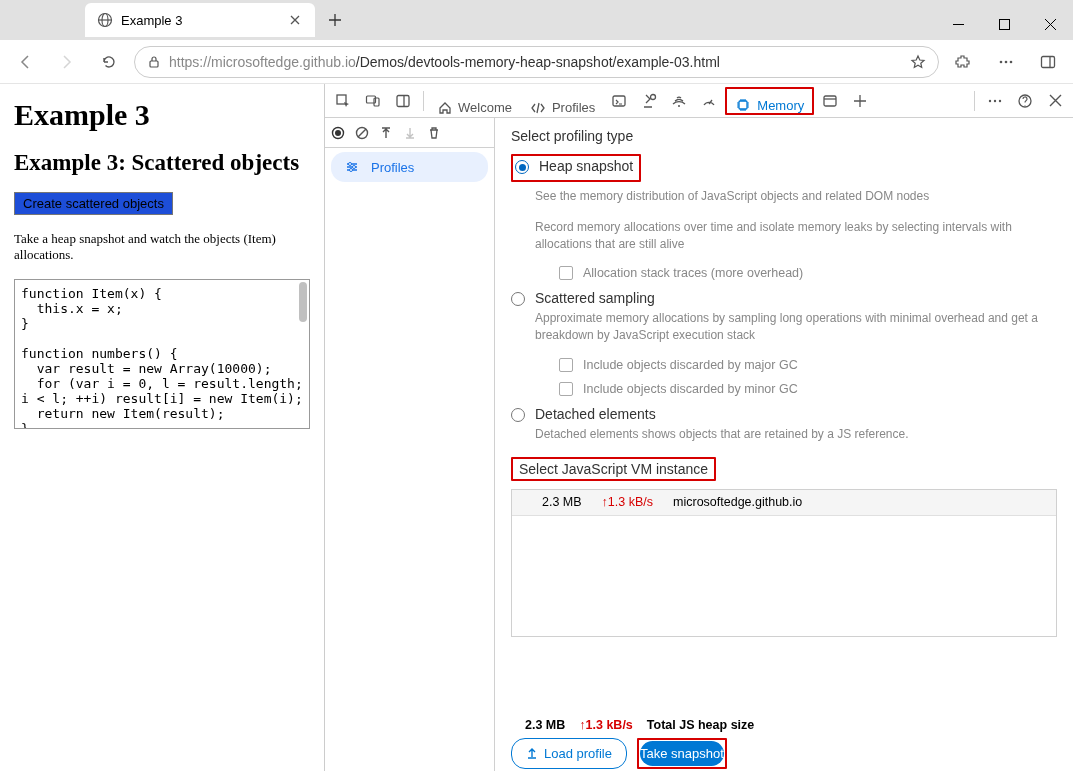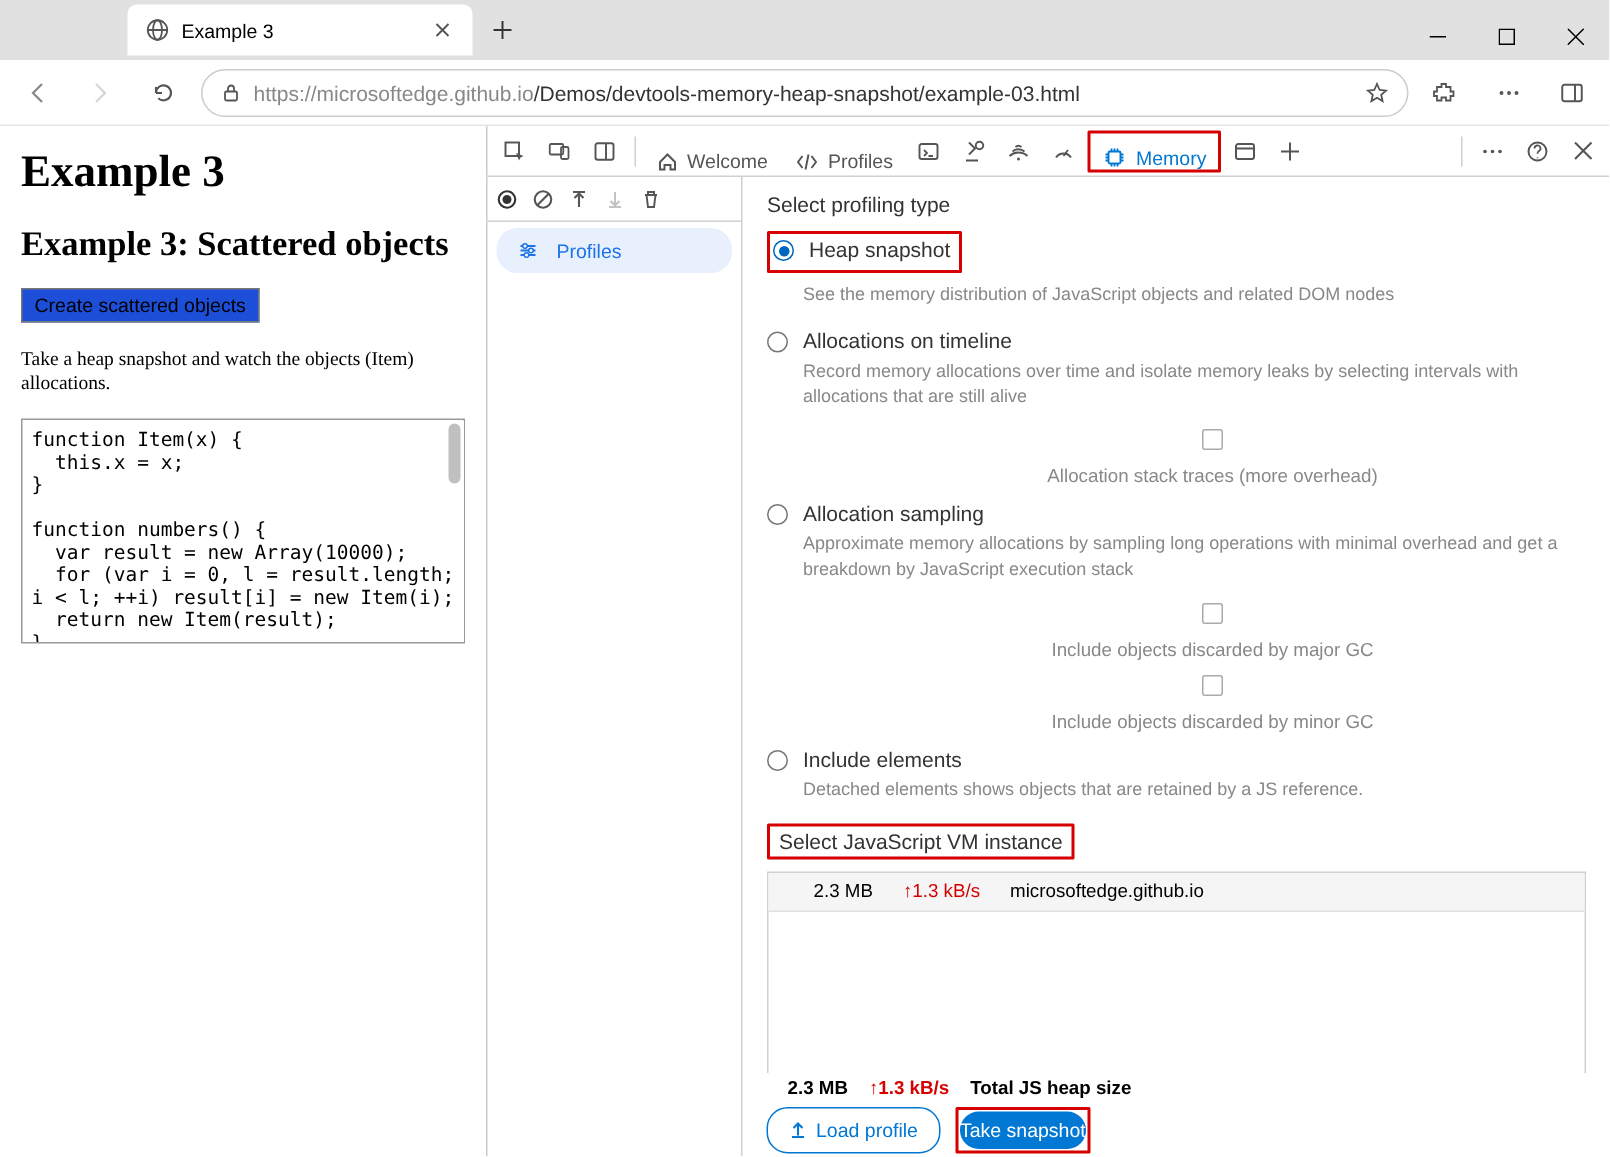--- a/index.html
+++ b/index.html
@@ -37,21 +37,21 @@
 .dt-sidebar-item { height: 30px; display: flex; align-items: center; padding: 0 14px; gap: 12px; color: #1a73e8; background: #e8f0fe; border-radius: 14px; margin: 4px 6px; text-align: right; }
 .dt-main { flex: 1; display: flex; flex-direction: column; padding: 0; overflow: hidden; }
 .dt-scroll { flex: 1; overflow: auto; padding: 6px 16px 0 16px; }
 .section-title { font-size: 14px; color: #333; margin: 4px 0 10px 0; }
 .radio-row { display: flex; align-items: flex-start; gap: 10px; margin-bottom: 4px; }
 .radio { width: 14px; height: 14px; border: 1.5px solid #767676; border-radius: 50%; margin-top: 2px; flex-shrink: 0; position: relative; }
 .radio.checked { border-color: #0067c0; }
 .radio.checked::after { content: ""; position: absolute; inset: 2.5px; background: #0067c0; border-radius: 50%; }
 .radio-label { font-size: 14px; color: #333; }
 .radio-desc { font-size: 12px; color: #888; margin: 4px 0 14px 24px; max-width: 510px; line-height: 1.4; }
-.checkbox-row { display: flex; align-items: center; gap: 10px; margin: 10px 0 10px 48px; flex-direction: column; }
+.checkbox-row { display: flex; align-items: flex-start; gap: 10px; margin: 10px 0 10px 48px; }
 .checkbox { width: 14px; height: 14px; border: 1.5px solid #aaa; border-radius: 2px; }
 .checkbox-label { font-size: 12.5px; color: #888; }
 .vm-table { border: 1px solid #d0d0d0; margin-top: 8px; height: 148px; }
 .vm-row { height: 26px; background: #f5f5f5; border-bottom: 1px solid #e0e0e0; display: flex; align-items: center; padding: 0 30px; gap: 20px; font-size: 12.5px; }
 .rate-up { color: #d60000; }
 .dt-footer { height: 56px; border-top: 0px solid #d0d0d0; padding: 0 16px; display: flex; flex-direction: column; justify-content: center; gap: 6px; }
 .footer-stats { display: flex; gap: 14px; font-size: 12.5px; padding-left: 14px; }
 .footer-stats b { font-weight: 600; }
 .footer-btns { display: flex; gap: 10px; padding-left: 0; }
 .btn-outline { border: 1.5px solid #0078d4; color: #0078d4; background: #fff; border-radius: 14px; padding: 4px 14px; font-size: 13px; display: flex; align-items: center; gap: 6px; }
@@ -327,47 +327,43 @@
           <div class="section-title">Select profiling type</div>
 
           <div class="hl-red" style="display:inline-block;padding:2px 6px 2px 2px;margin-bottom:2px">
             <div class="radio-row">
               <div class="radio checked"></div>
               <div class="radio-label">Heap snapshot</div>
             </div>
           </div>
           <div class="radio-desc">See the memory distribution of JavaScript objects and related DOM nodes</div>
 
-          <div class="radio-row">
-            <div class="radio"></div>
-            <div class="radio-label">Allocations on timeline</div>
-          </div>
           <div class="radio-desc">Record memory allocations over time and isolate memory leaks by selecting intervals with allocations that are still alive</div>
           <div class="checkbox-row">
             <div class="checkbox"></div>
             <div class="checkbox-label">Allocation stack traces (more overhead)</div>
           </div>
 
           <div class="radio-row" style="margin-top:10px">
             <div class="radio"></div>
-            <div class="radio-label">Allocation sampling</div>
+            <div class="radio-label">Scattered sampling</div>
           </div>
           <div class="radio-desc">Approximate memory allocations by sampling long operations with minimal overhead and get a breakdown by JavaScript execution stack</div>
           <div class="checkbox-row">
             <div class="checkbox"></div>
             <div class="checkbox-label">Include objects discarded by major GC</div>
           </div>
           <div class="checkbox-row">
             <div class="checkbox"></div>
             <div class="checkbox-label">Include objects discarded by minor GC</div>
           </div>
 
           <div class="radio-row" style="margin-top:10px">
             <div class="radio"></div>
-            <div class="radio-label">Include elements</div>
+            <div class="radio-label">Detached elements</div>
           </div>
           <div class="radio-desc">Detached elements shows objects that are retained by a JS reference.</div>
 
           <div class="hl-red" style="display:inline-block;padding:2px 6px">
             <div class="section-title" style="margin:0">Select JavaScript VM instance</div>
           </div>
           <div class="vm-table">
             <div class="vm-row">
               <span>2.3 MB</span>
               <span class="rate-up">↑1.3 kB/s</span>

